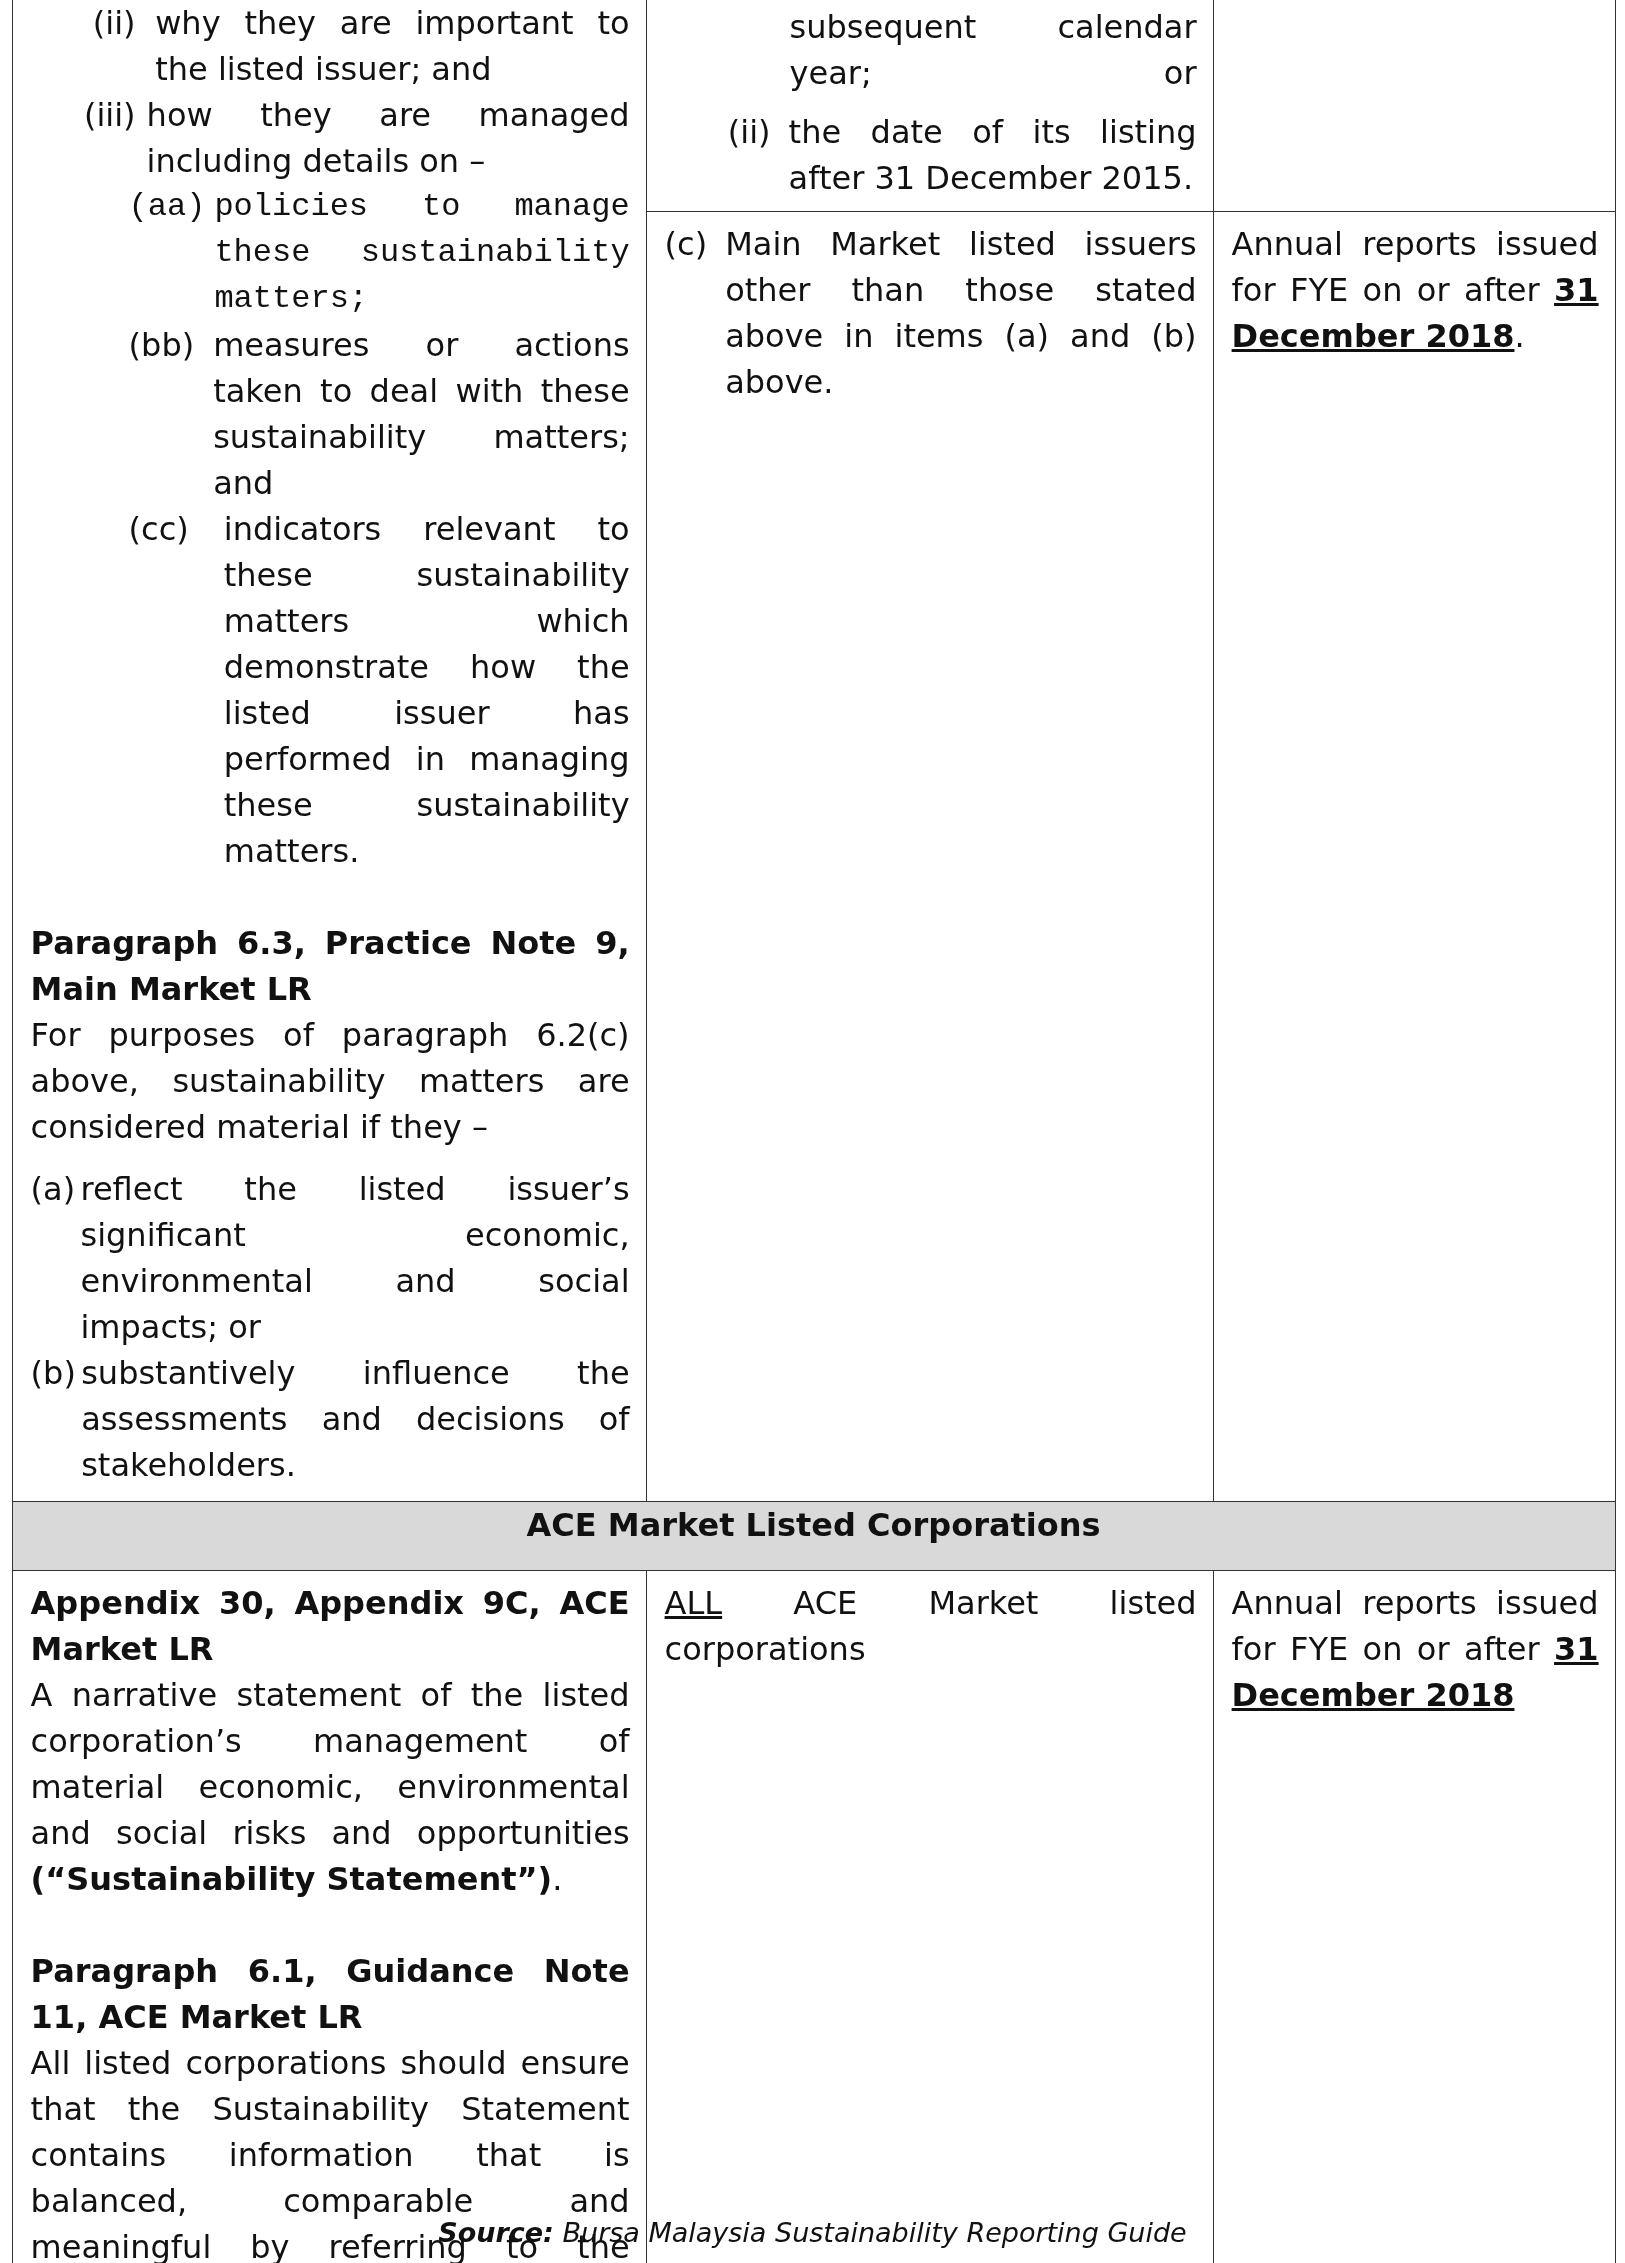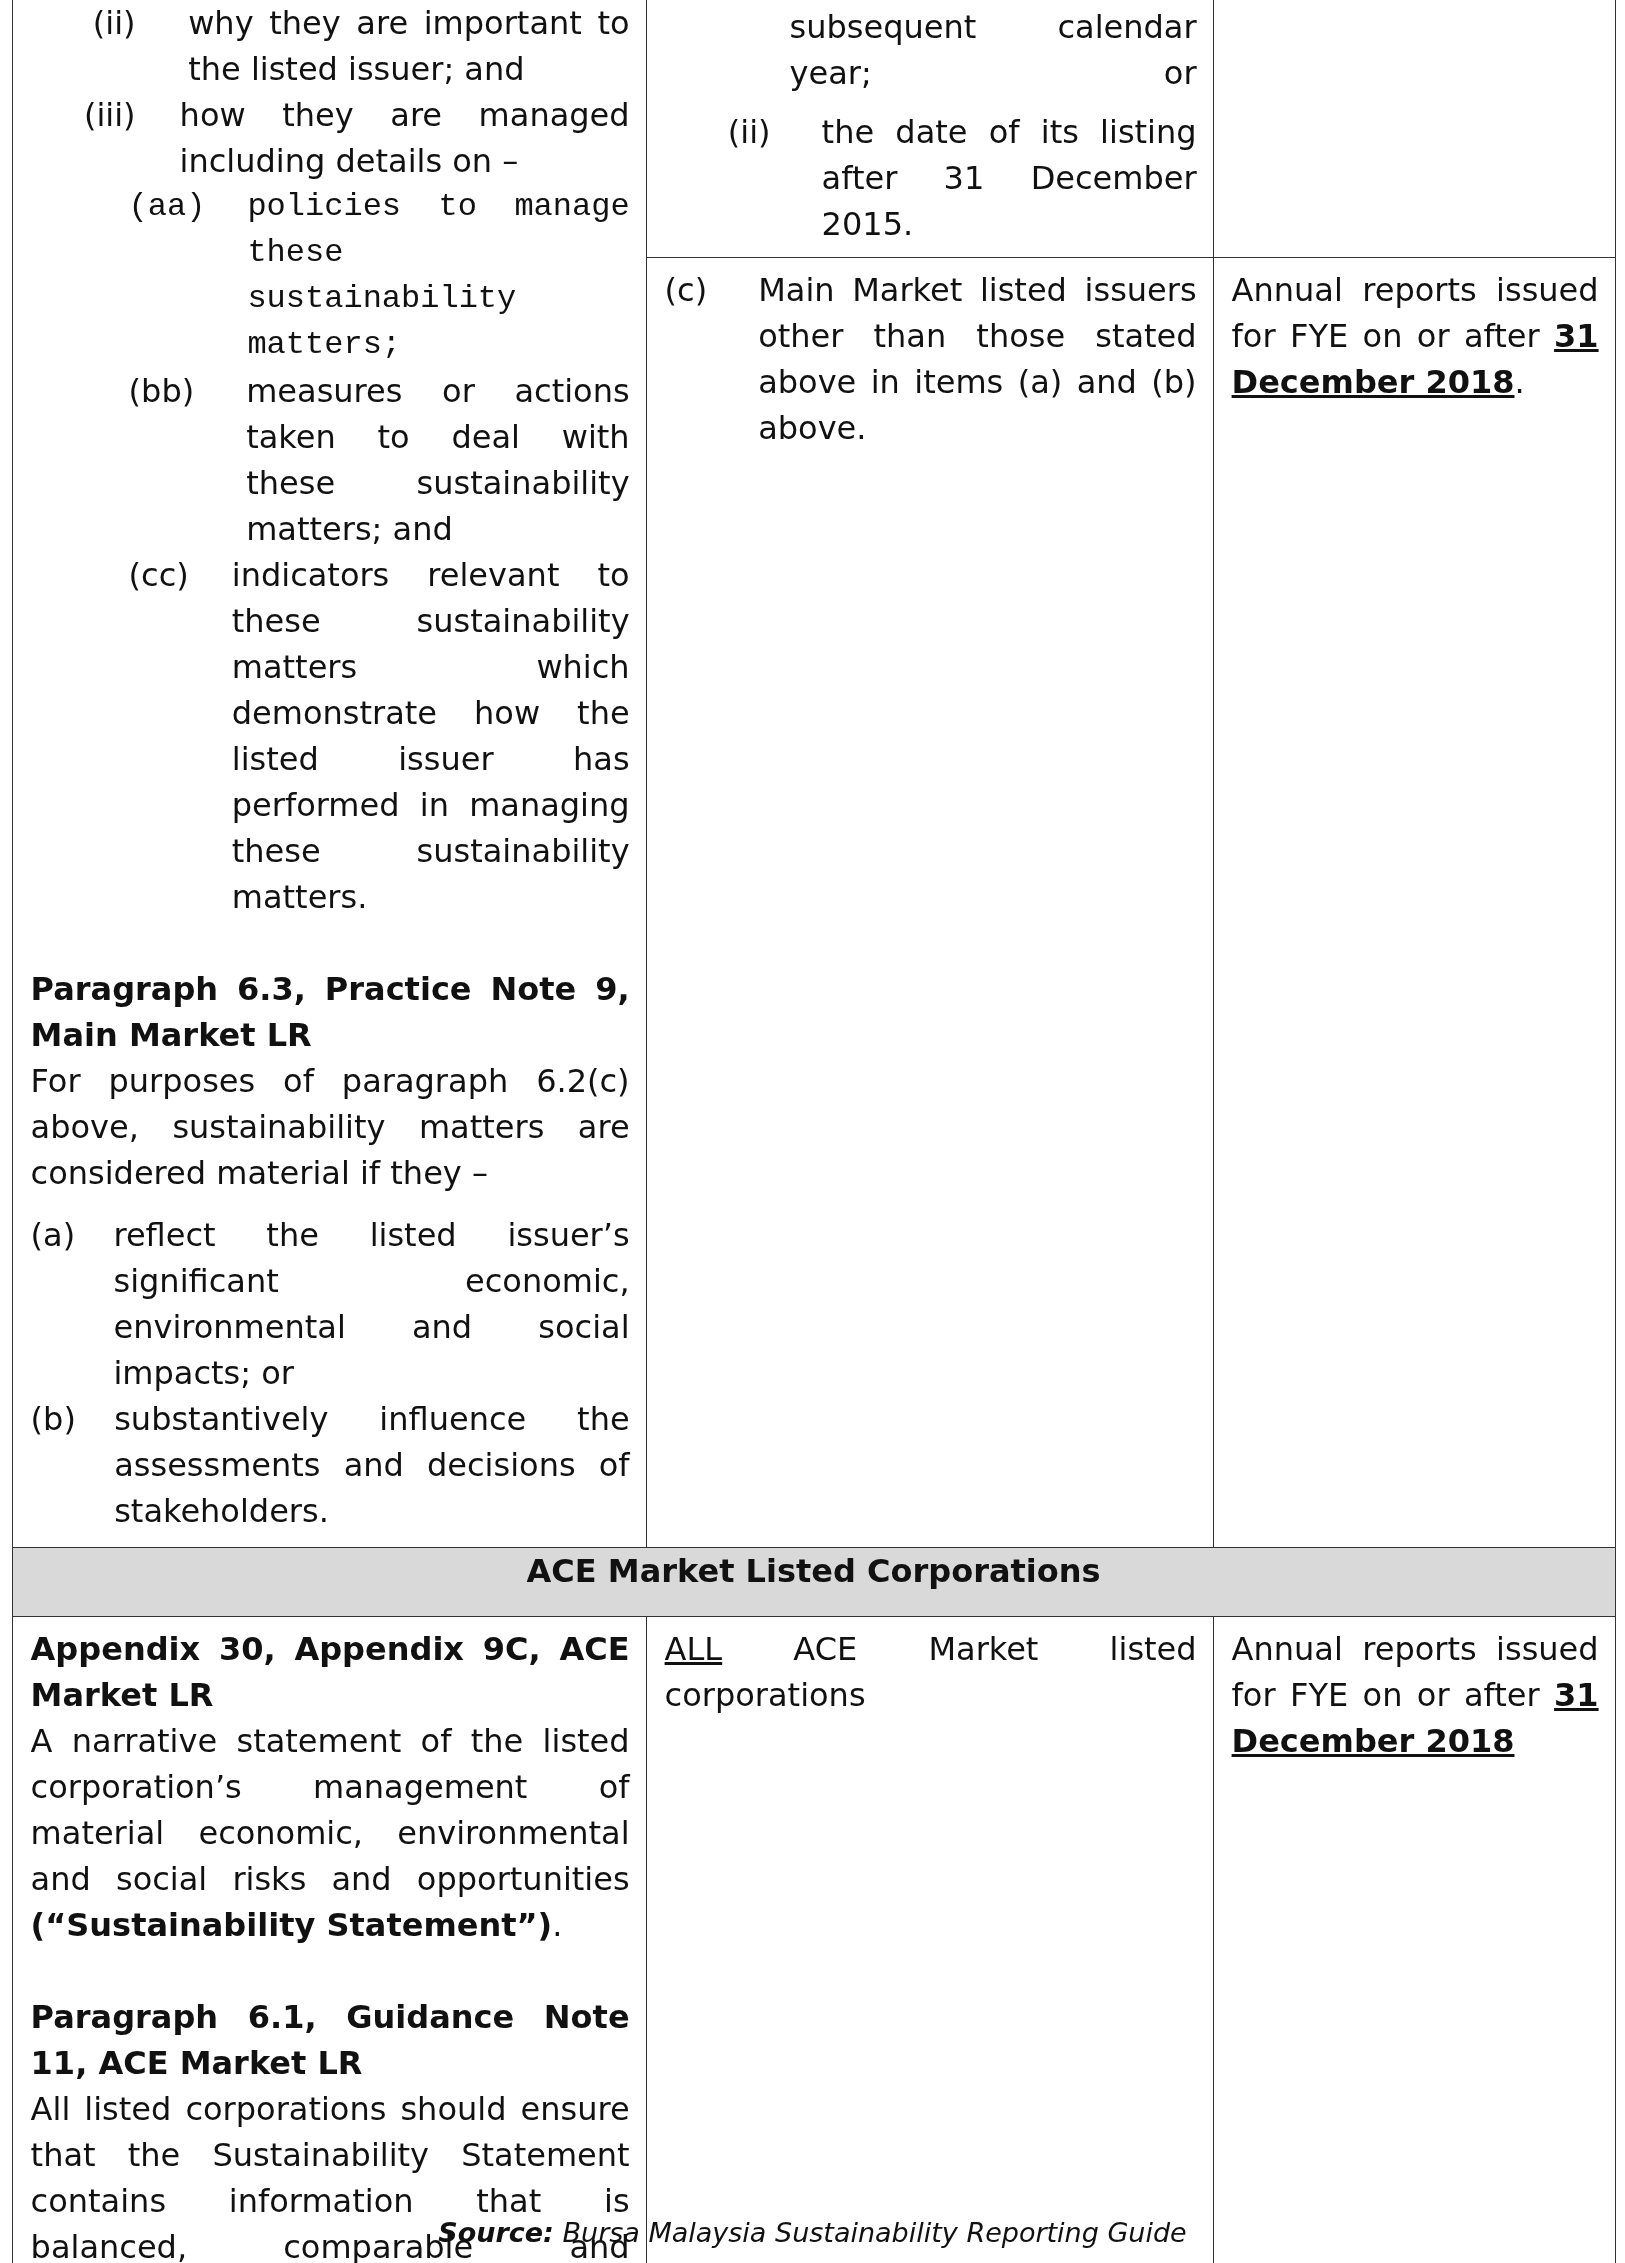--- a/index.html
+++ b/index.html
@@ -15,21 +15,21 @@
   table.grid td {
     border: 1.8px solid #333; vertical-align: top; padding: 0;
   }
   col.c1 { width: 634px; }
   col.c2 { width: 567px; }
   col.c3 { width: 402px; }
   .cellpad { padding: 9px 16px 12.5px 18px; }
   .just { text-align: justify; }
   .bold { font-weight: bold; }
   .ul { text-decoration: underline; }
-  .item { display: flex; gap: 33px; }
+  .item { display: flex; }
   .item .lbl { flex: 0 0 auto; text-align: right; }
   .item .txt { flex: 1 1 auto; text-align: justify; }
   .top-open td.first { border-top: none; }
   .section-row td {
     background: #d9d9d9; text-align: center; font-weight: bold;
     height: 68px; vertical-align: middle; font-size: 32px;
   }
   .source {
     position: absolute; top: 2217px; left: 0; width: 1625px; text-align: center;
     font-size: 27px; font-style: italic;
@@ -62,21 +62,21 @@
           </div>
           <div class="item" style="padding-left:98px;font-family:Liberation Mono, monospace;">
             <span class="lbl" style="margin-right:9px;">(aa)</span>
             <span class="txt">policies to manage these sustainability matters;</span>
           </div>
           <div class="item" style="padding-left:98px;">
             <span class="lbl" style="margin-right:19px;">(bb)</span>
             <span class="txt">measures or actions taken to deal with these sustainability matters; and</span>
           </div>
           <div class="item" style="padding-left:98px;">
-            <span class="lbl" style="margin-right:10px;">(cc)</span>
+            <span class="lbl" style="margin-right:35px;">(cc)</span>
             <span class="txt">indicators relevant to these sustainability matters which demonstrate how the listed issuer has performed in managing these sustainability matters.</span>
           </div>
           <div class="gap"></div>
           <div class="bold just">Paragraph 6.3, Practice Note 9, Main Market LR</div>
           <div class="just">For purposes of paragraph 6.2(c) above, sustainability matters are considered material if they –</div>
           <div class="gap-small"></div>
           <div class="item">
             <span class="lbl" style="margin-right:5.3px;">(a)</span>
             <span class="txt">reflect the listed issuer’s significant economic, environmental and social impacts; or</span>
           </div>

